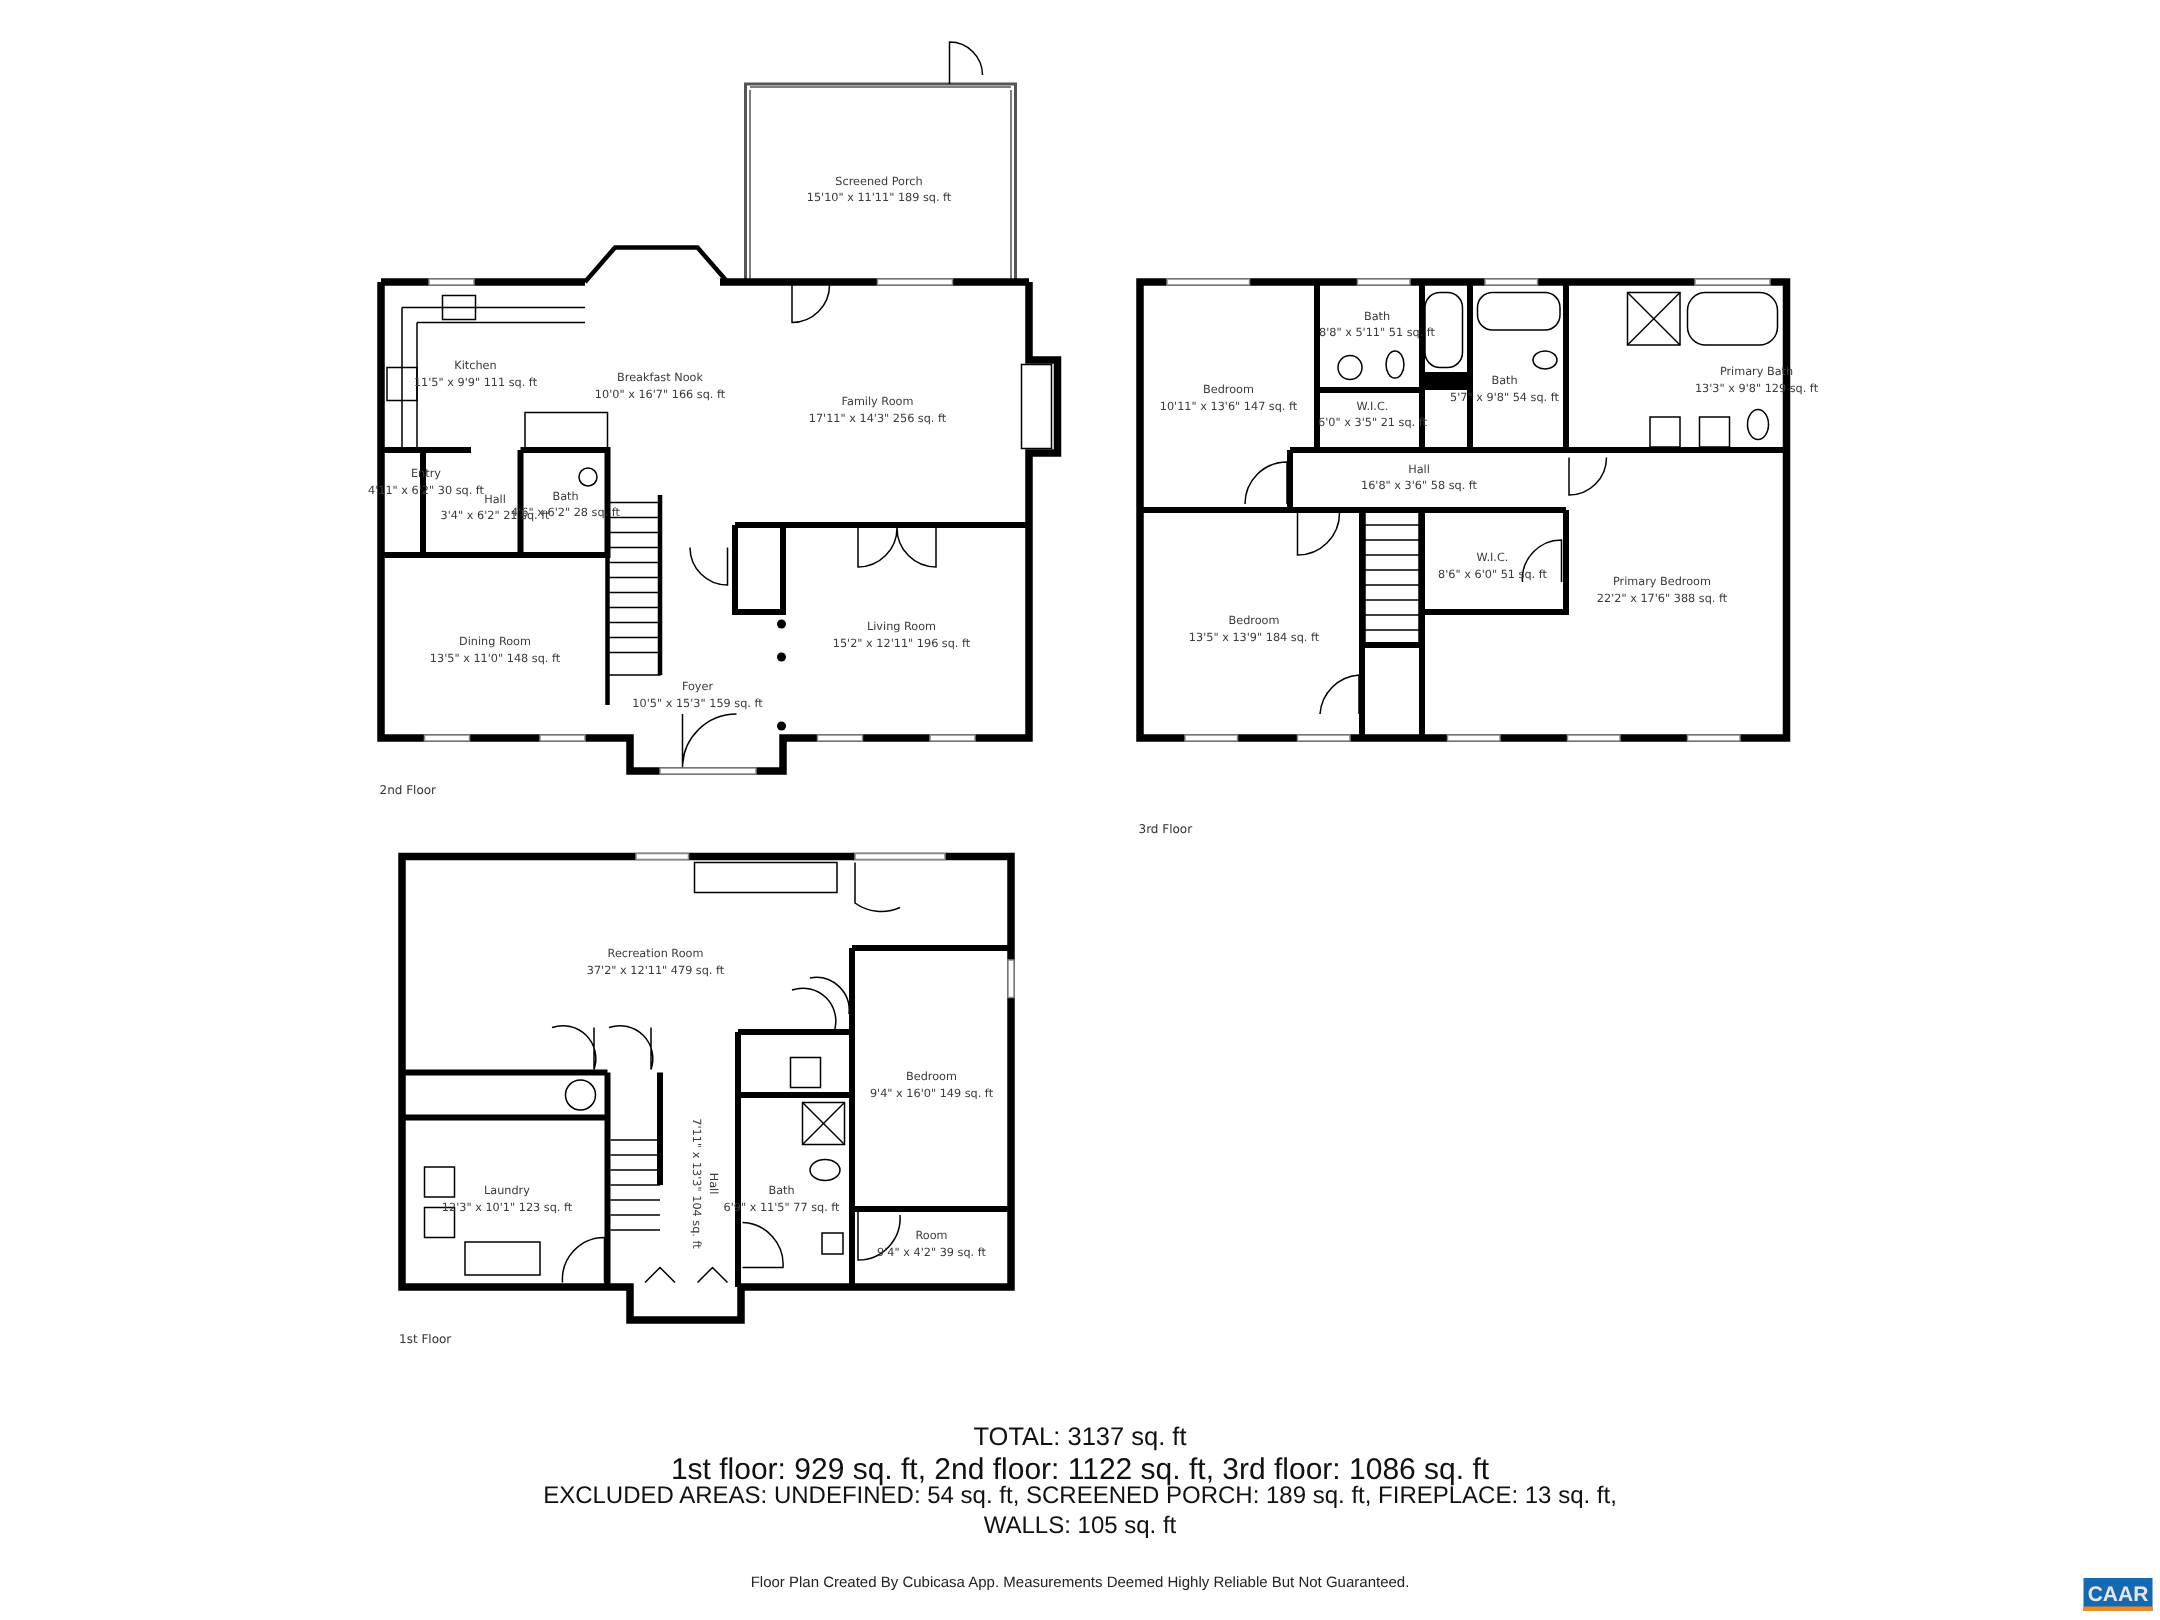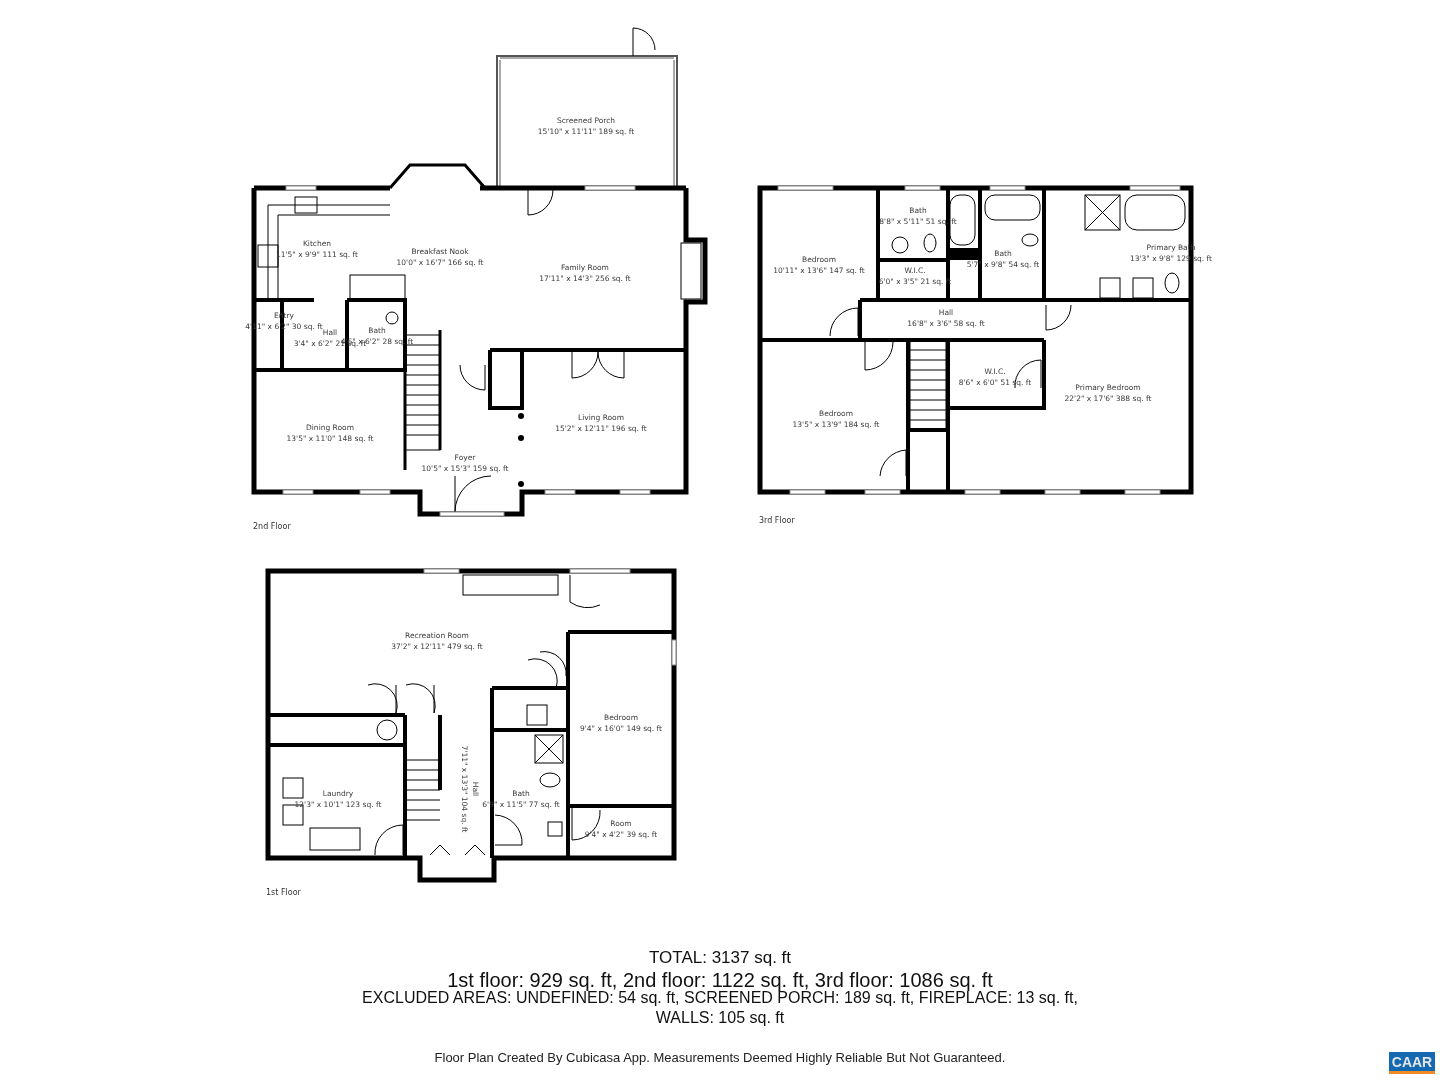--- a/index.html
+++ b/index.html
@@ -6,21 +6,21 @@
     body { width:1440px; height:1080px; position:relative; overflow:hidden; font-family:"DejaVu Sans", sans-serif; color:#333; }
     .plan { position:absolute; left:0; top:0; }
     .room-label { position:absolute; text-align:center; font-size:7.5px; line-height:11px; color:#3a3a3a; white-space:nowrap; transform:translateX(-50%); }
     .room-label .n, .room-label .d { display:block; }
     .floor-label { position:absolute; font-size:8px; color:#333; }
     .summary { position:absolute; left:0; width:1440px; text-align:center; color:#111; font-family:"Liberation Sans", sans-serif; }
     .total { top:948px; font-size:17px; font-weight:normal; }
     .line1 { top:969px; font-size:20px; }
     .line2 { top:989px; font-size:16px; }
     .line3 { top:1009px; font-size:16px; }
-    .credit { top:1050px; font-size:13px; color:#222; }
+    .credit { top:1050px; font-size:10px; color:#222; }
     .caar { position:absolute; left:1389px; top:1052px; width:46px; height:22px; background:#1469b3; color:#e5e5e5; font-family:"Liberation Sans", sans-serif; font-weight:bold; font-size:14px; text-align:center; line-height:20px; border-bottom:3px solid #f08a24; box-sizing:border-box; }
   </style>
 </head>
 <body>
 
 <svg class="plan" width="1440" height="1080" viewBox="0 0 1440 1080">
   <g fill="none" stroke="#000">
 
     <g stroke-width="2" stroke="#555">
       <rect x="497" y="56" width="180" height="131" fill="none"></rect>
@@ -246,21 +246,21 @@
     <span class="d">8'6" x 6'0" 51 sq. ft</span>
   </div>
 <div class="room-label" style="left:836px;top:408px;">
     <span class="n">Bedroom</span>
     <span class="d">13'5" x 13'9" 184 sq. ft</span>
   </div>
 <div class="room-label" style="left:1108px;top:382px;">
     <span class="n">Primary Bedroom</span>
     <span class="d">22'2" x 17'6" 388 sq. ft</span>
   </div>
-<div class="floor-label" style="left:759px;top:516px;">3rd Floor</div>
+<div class="floor-label" style="left:759px;top:548px;">3rd Floor</div>
 
 <div class="room-label" style="left:437px;top:630px;">
     <span class="n">Recreation Room</span>
     <span class="d">37'2" x 12'11" 479 sq. ft</span>
   </div>
 <div class="room-label" style="left:621px;top:712px;">
     <span class="n">Bedroom</span>
     <span class="d">9'4" x 16'0" 149 sq. ft</span>
   </div>
 <div class="room-label" style="left:338px;top:788px;">

